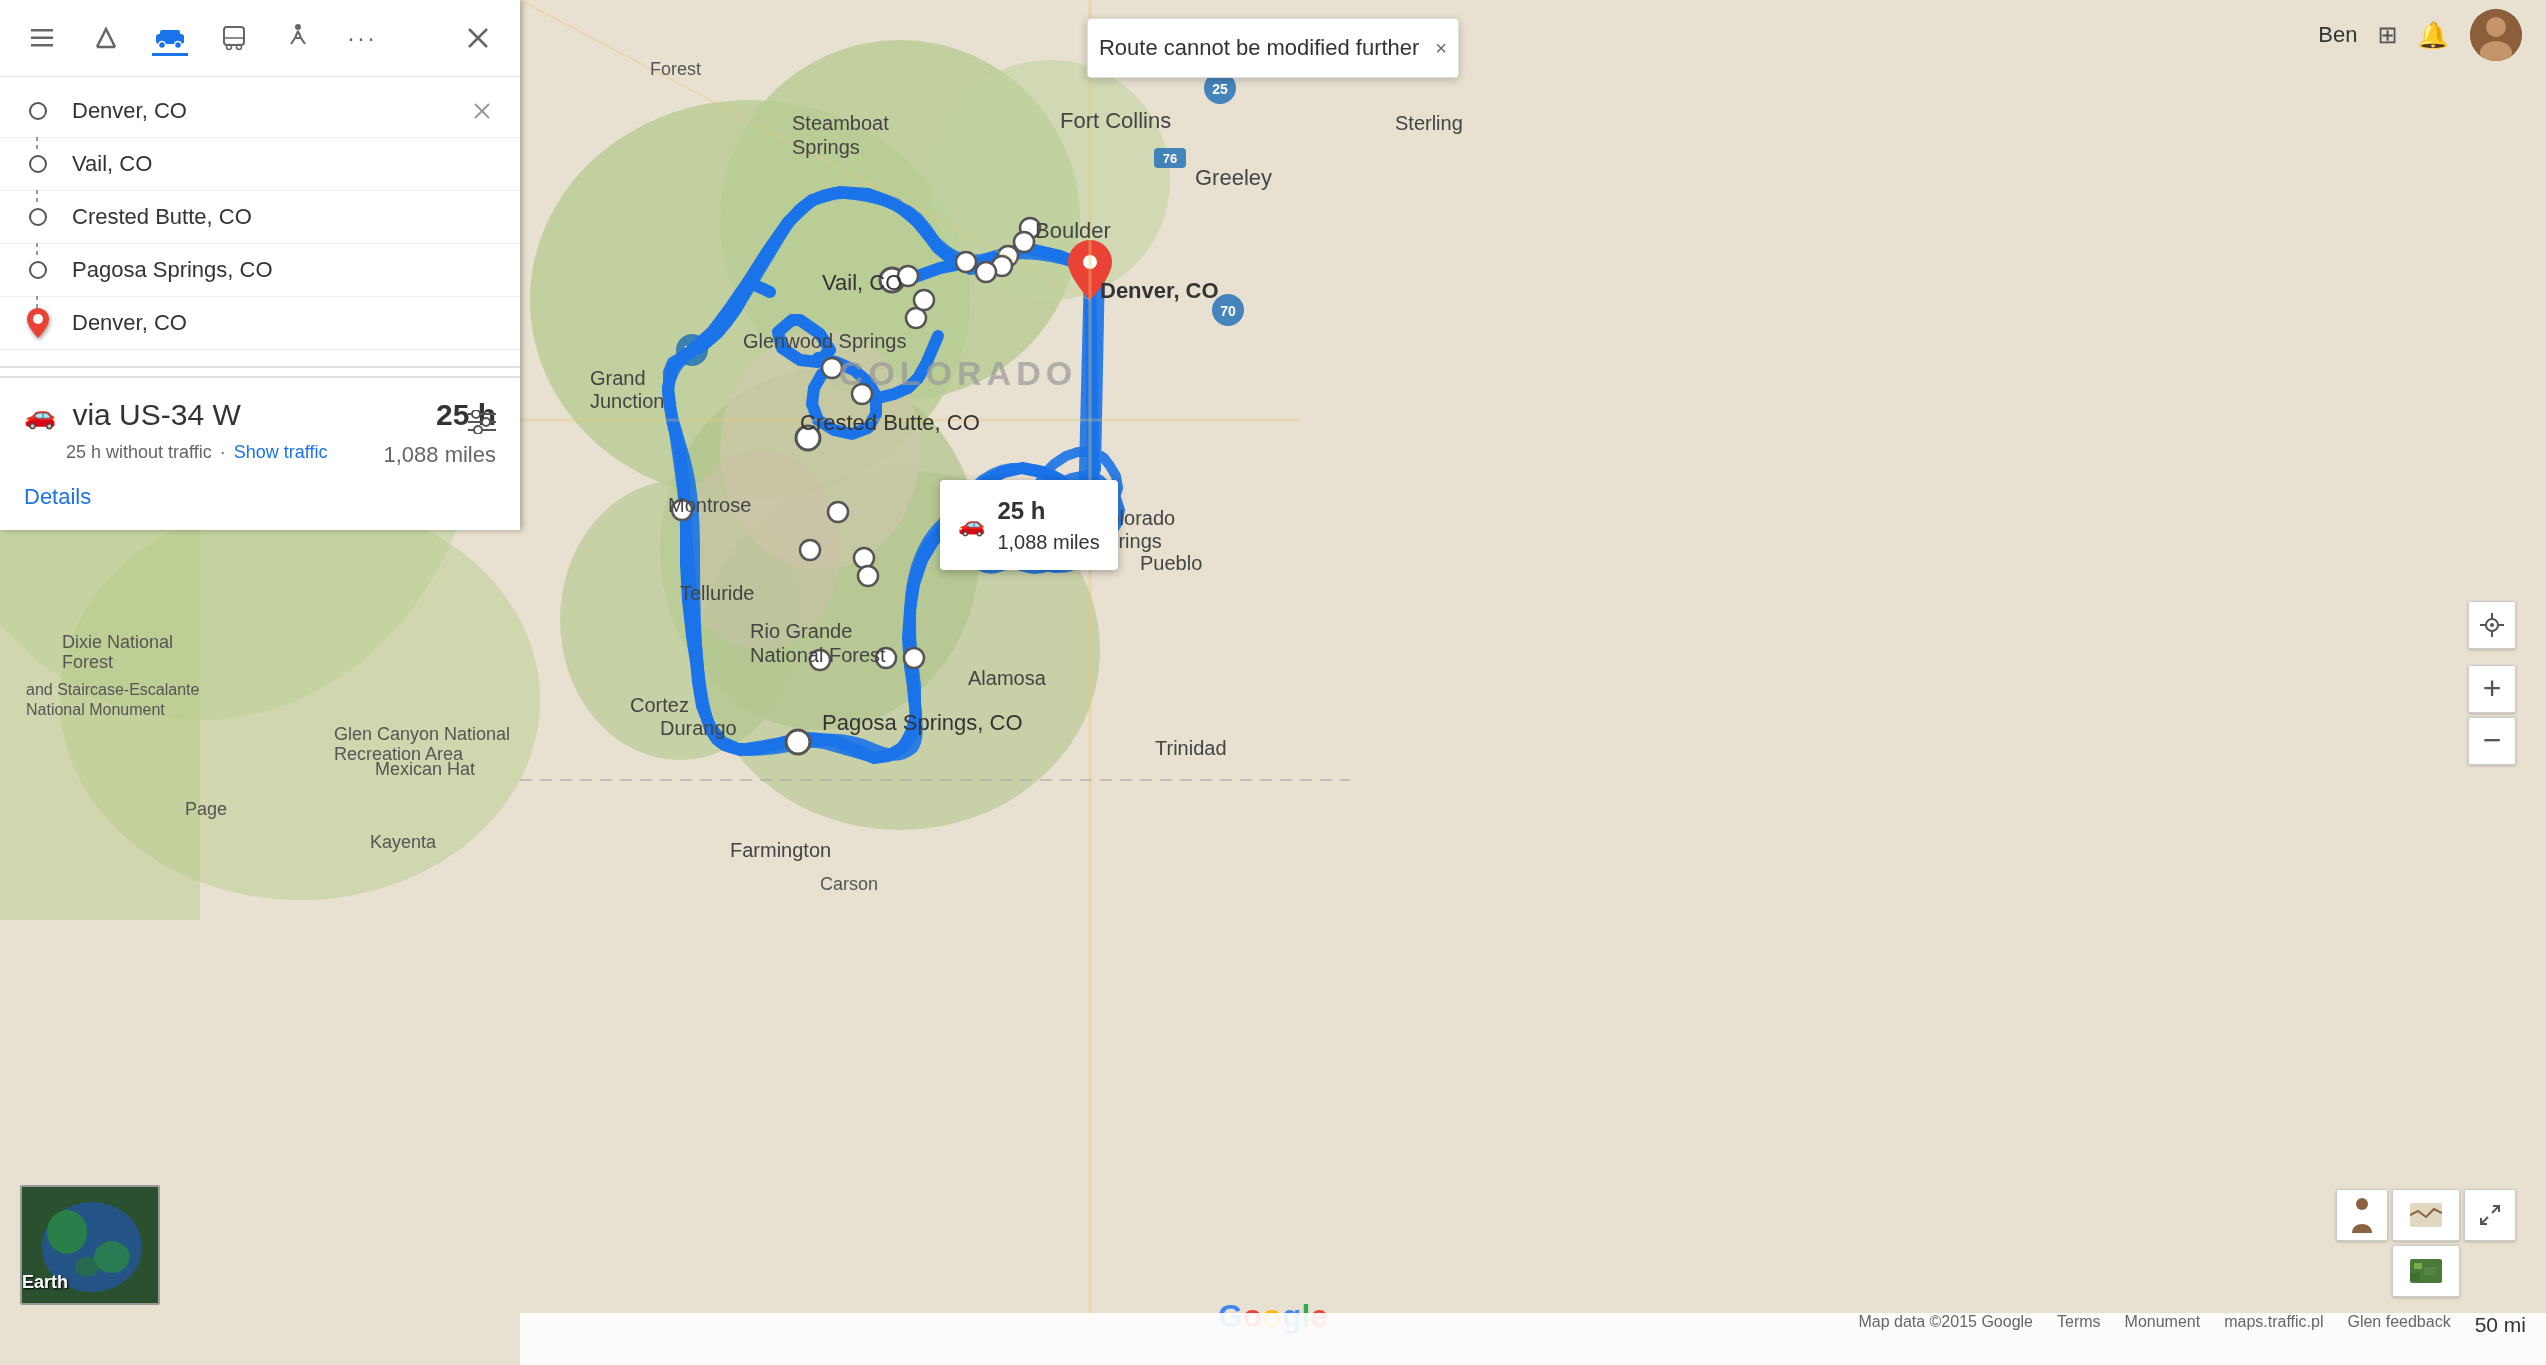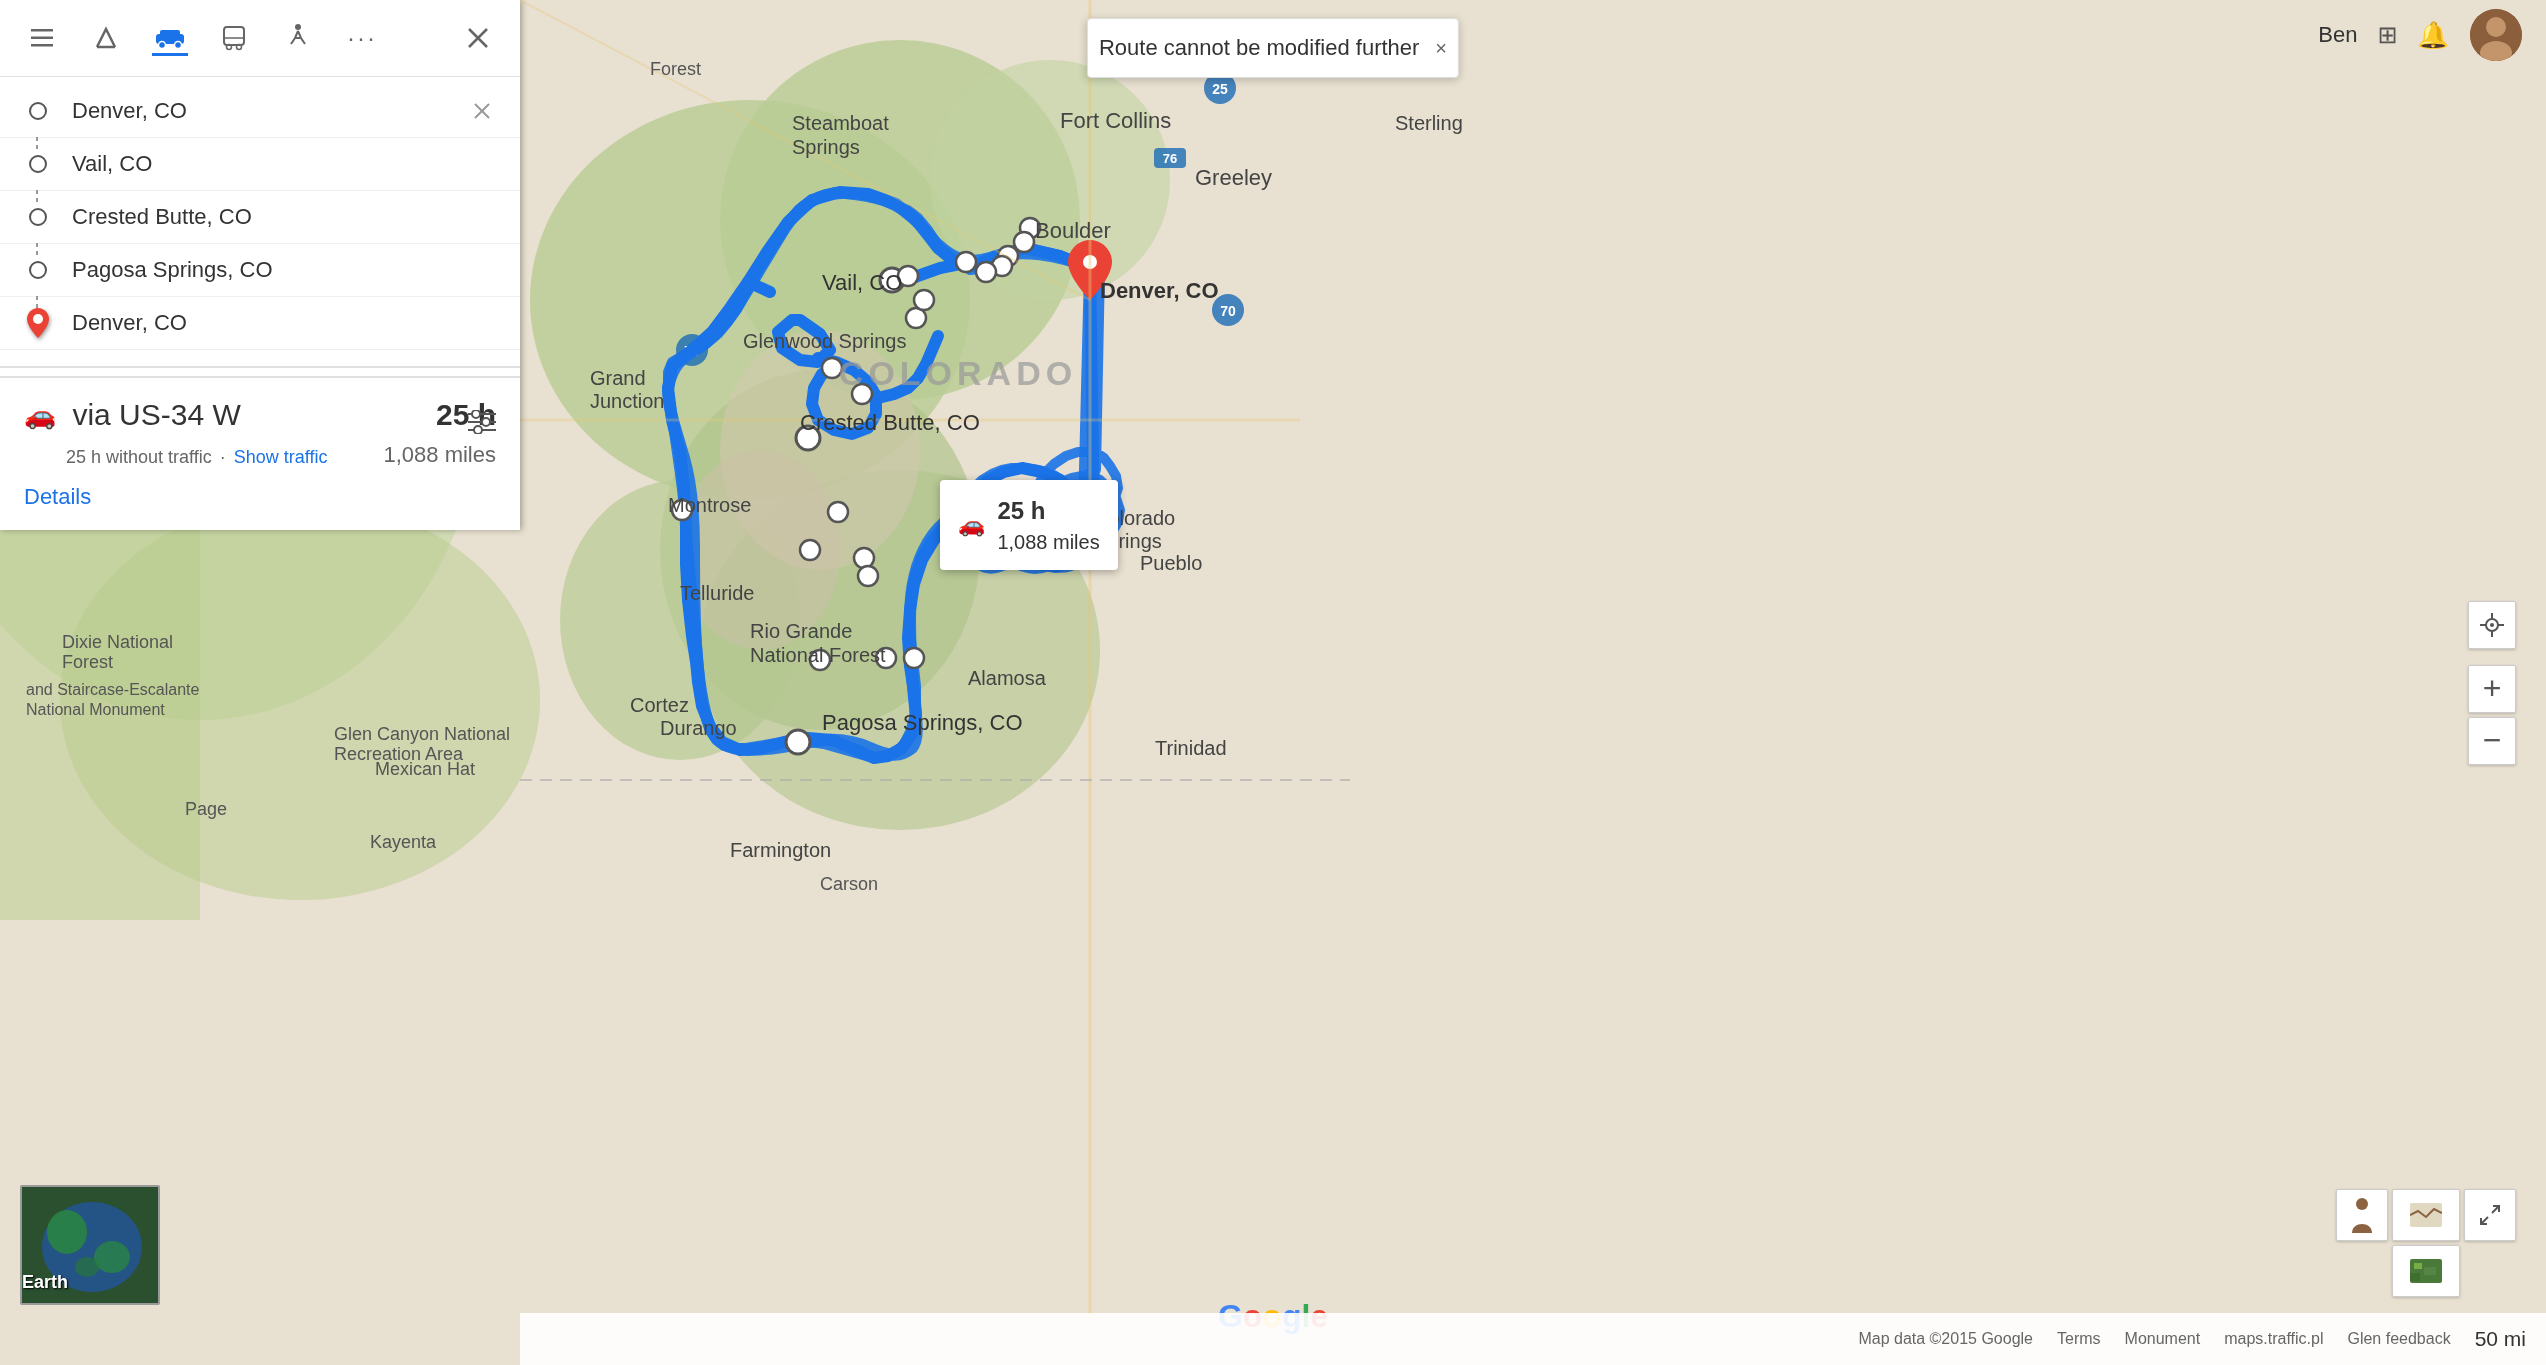--- a/index.html
+++ b/index.html
@@ -128,21 +128,21 @@
       font-size: 30px;
       font-weight: bold;
       color: #333;
     }
     #route-details {
       font-size: 18px;
       color: #666;
       margin-left: 42px;
       display: flex;
       gap: 8px;
-      align-items: flex-end;
+      align-items: flex-start;
     }
     .show-traffic-link {
       color: #1a73e8;
       cursor: pointer;
       text-decoration: none;
     }
     .route-distance {
       font-size: 22px;
       color: #666;
       margin-left: auto;
@@ -308,21 +308,20 @@
 
     
     #bottom-bar {
       position: absolute;
       bottom: 0;
       right: 0;
       left: 520px;
       height: 52px;
       background: rgba(255,255,255,0.9);
       display: flex;
-      align-items: center;
       justify-content: flex-end;
       padding: 0 20px;
       gap: 24px;
       font-size: 16px;
       color: #666;
       z-index: 10;
     }
     .bottom-link {
       cursor: pointer;
       color: #666;

